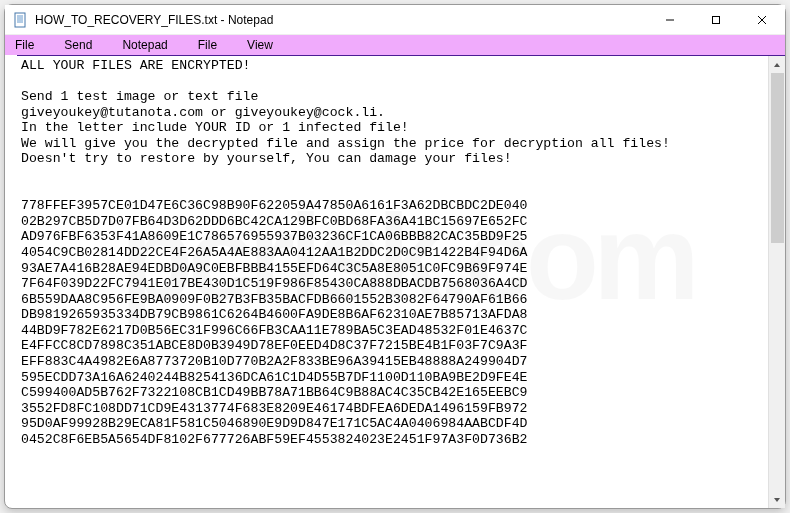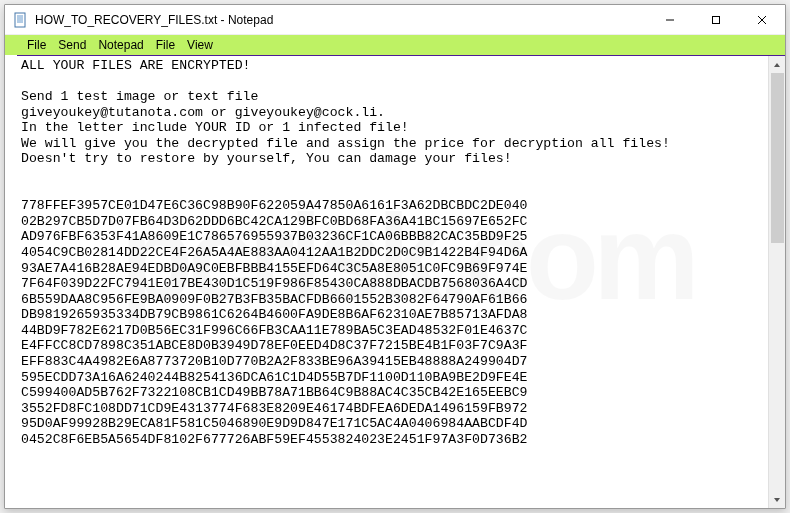--- a/index.html
+++ b/index.html
@@ -13,21 +13,21 @@
   }
   .window {
     position: absolute;
     top: 4px; left: 4px;
     width: 782px; height: 505px;
     background: #fff;
     border: 1px solid #999;
     box-shadow: 0 3px 10px rgba(0,0,0,0.2);
     display: flex;
     flex-direction: column;
-    border-radius: 1px;
+    border-radius: 8px;
   }
   .titlebar {
     height: 30px;
     display: flex;
     align-items: center;
     background: #fff;
     border-bottom: 1px solid #eee;
     flex-shrink: 0;
   }
   .titlebar .icon {
@@ -53,24 +53,24 @@
     font-size: 10px;
     color: #222;
     background: transparent;
     border: none;
     cursor: pointer;
   }
   .menubar {
     height: 20px;
     display: flex;
     align-items: center;
-    padding: 0 16px;
+    padding: 0 4px;
     font-size: 12px;
-    gap: 0;
-    background: #bef264;
+    gap: 18px;
+    background: #f0abfc;
     flex-shrink: 0;
   }
   .menu-item {
     padding: 1px 6px;
     cursor: default;
     color: #000;
   }
   .content-wrap {
     flex: 1;
     display: flex;

